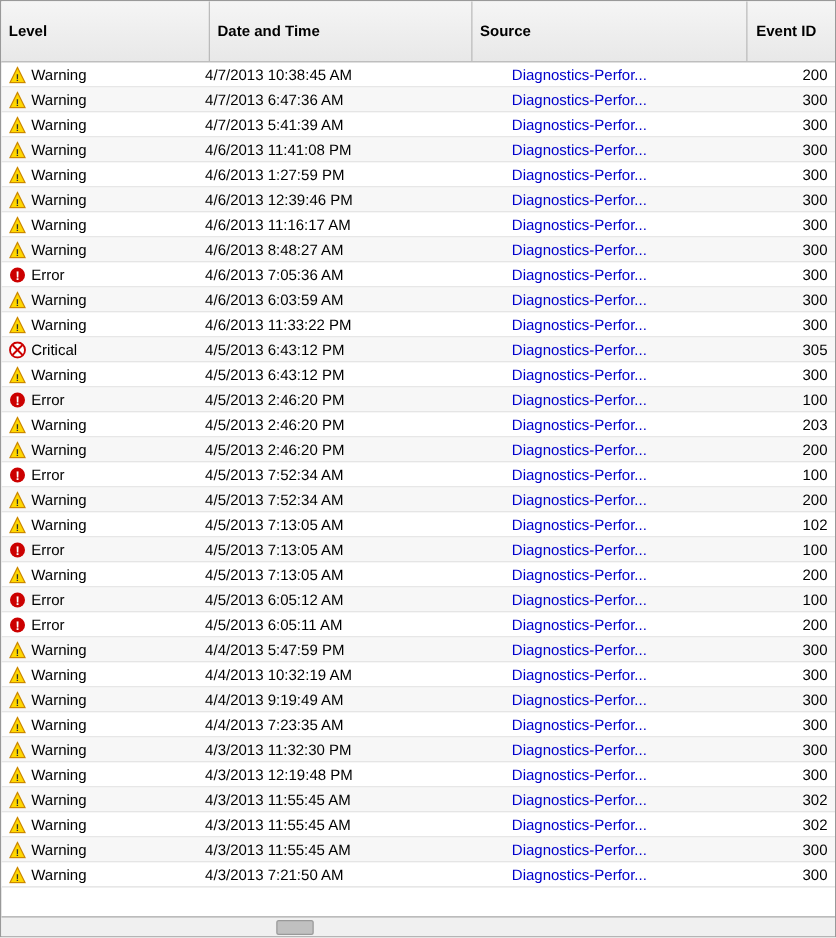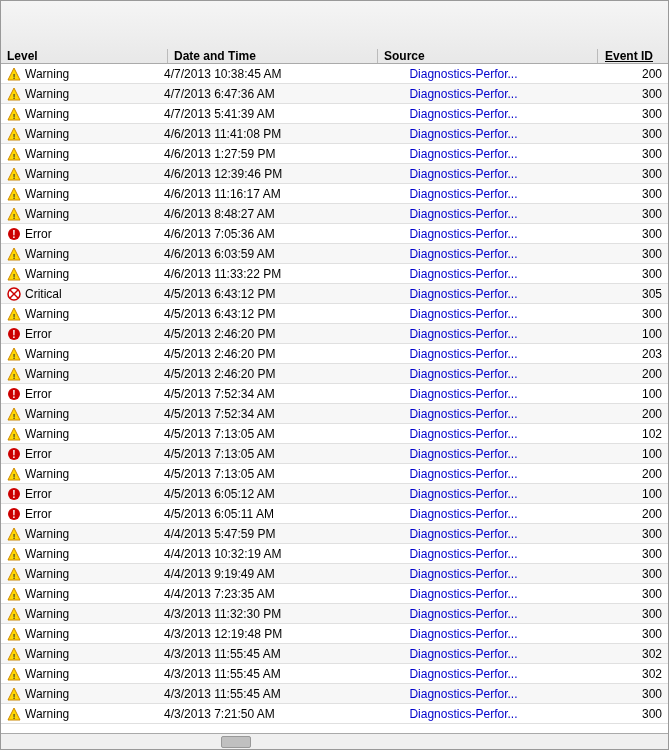--- a/index.html
+++ b/index.html
@@ -27,36 +27,35 @@
     }
 
     .table-header {
       display: flex;
       background: linear-gradient(to bottom, #f5f5f5, #e8e8e8);
       border-bottom: 1px solid #aaa;
       flex-shrink: 0;
     }
 
     .col-header {
-      padding: 0 6px;
+      padding: 17px 6px;
       font-weight: bold;
       font-size: 12px;
       color: #000;
       border-right: 1px solid #bbb;
       white-space: nowrap;
       overflow: hidden;
       cursor: pointer;
       user-select: none;
-      margin-top: 48px;
     }
 
     .col-level { width: 167px; }
     .col-datetime { width: 210px; }
     .col-source { width: 220px; }
-    .col-eventid { width: 61px; text-align: right; border-right: none; text-decoration: underline; }
+    .col-eventid { width: 61px; text-align: right; border-right: none; }
 
     .table-body {
       flex: 1;
       overflow-y: scroll;
       overflow-x: hidden;
     }
 
     .table-row {
       display: flex;
       align-items: center;

